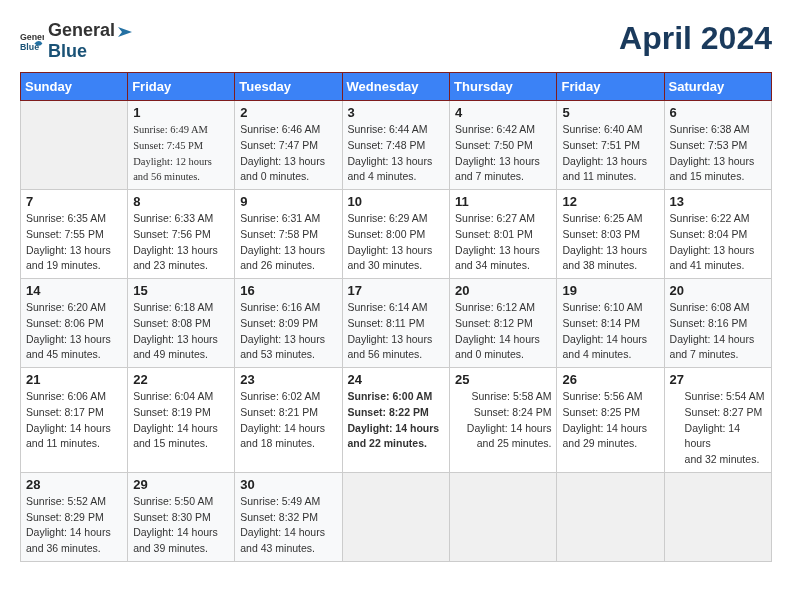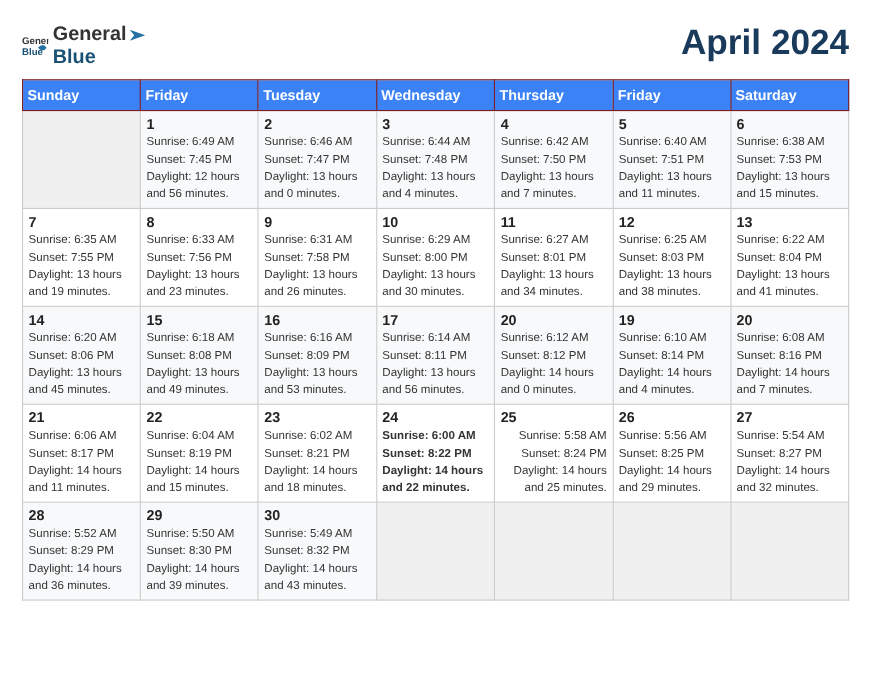--- a/index.html
+++ b/index.html
@@ -112,21 +112,21 @@
         <th>Thursday</th>
         <th>Friday</th>
         <th>Saturday</th>
       </tr>
   </thead>
   <tbody id="calendar-body">
   <tr>
         <td class="empty-cell"></td>
         <td>
           <span class="day-number">1</span>
-          <div class="day-detail" style="white-space: pre-line;">Sunrise: 6:49 AM
+          <div class="day-detail" style="white-space: pre-line; font-family: Liberation Serif, serif;">Sunrise: 6:49 AM
 Sunset: 7:45 PM
 Daylight: 12 hours
 and 56 minutes.</div>
         </td>
         <td>
           <span class="day-number">2</span>
           <div class="day-detail" style="white-space: pre-line;">Sunrise: 6:46 AM
 Sunset: 7:47 PM
 Daylight: 13 hours
 and 0 minutes.</div>
@@ -300,21 +300,21 @@
         </td>
         <td>
           <span class="day-number">26</span>
           <div class="day-detail" style="white-space: pre-line;">Sunrise: 5:56 AM
 Sunset: 8:25 PM
 Daylight: 14 hours
 and 29 minutes.</div>
         </td>
         <td>
           <span class="day-number">27</span>
-          <div class="day-detail" style="white-space: pre-line;">Sunrise: 5:54 AM
+          <div class="day-detail" style="white-space: pre-line; margin-left: 15px;">Sunrise: 5:54 AM
 Sunset: 8:27 PM
 Daylight: 14 hours
 and 32 minutes.</div>
         </td>
       </tr>
       <tr>
         <td>
           <span class="day-number">28</span>
           <div class="day-detail" style="white-space: pre-line;">Sunrise: 5:52 AM
 Sunset: 8:29 PM

